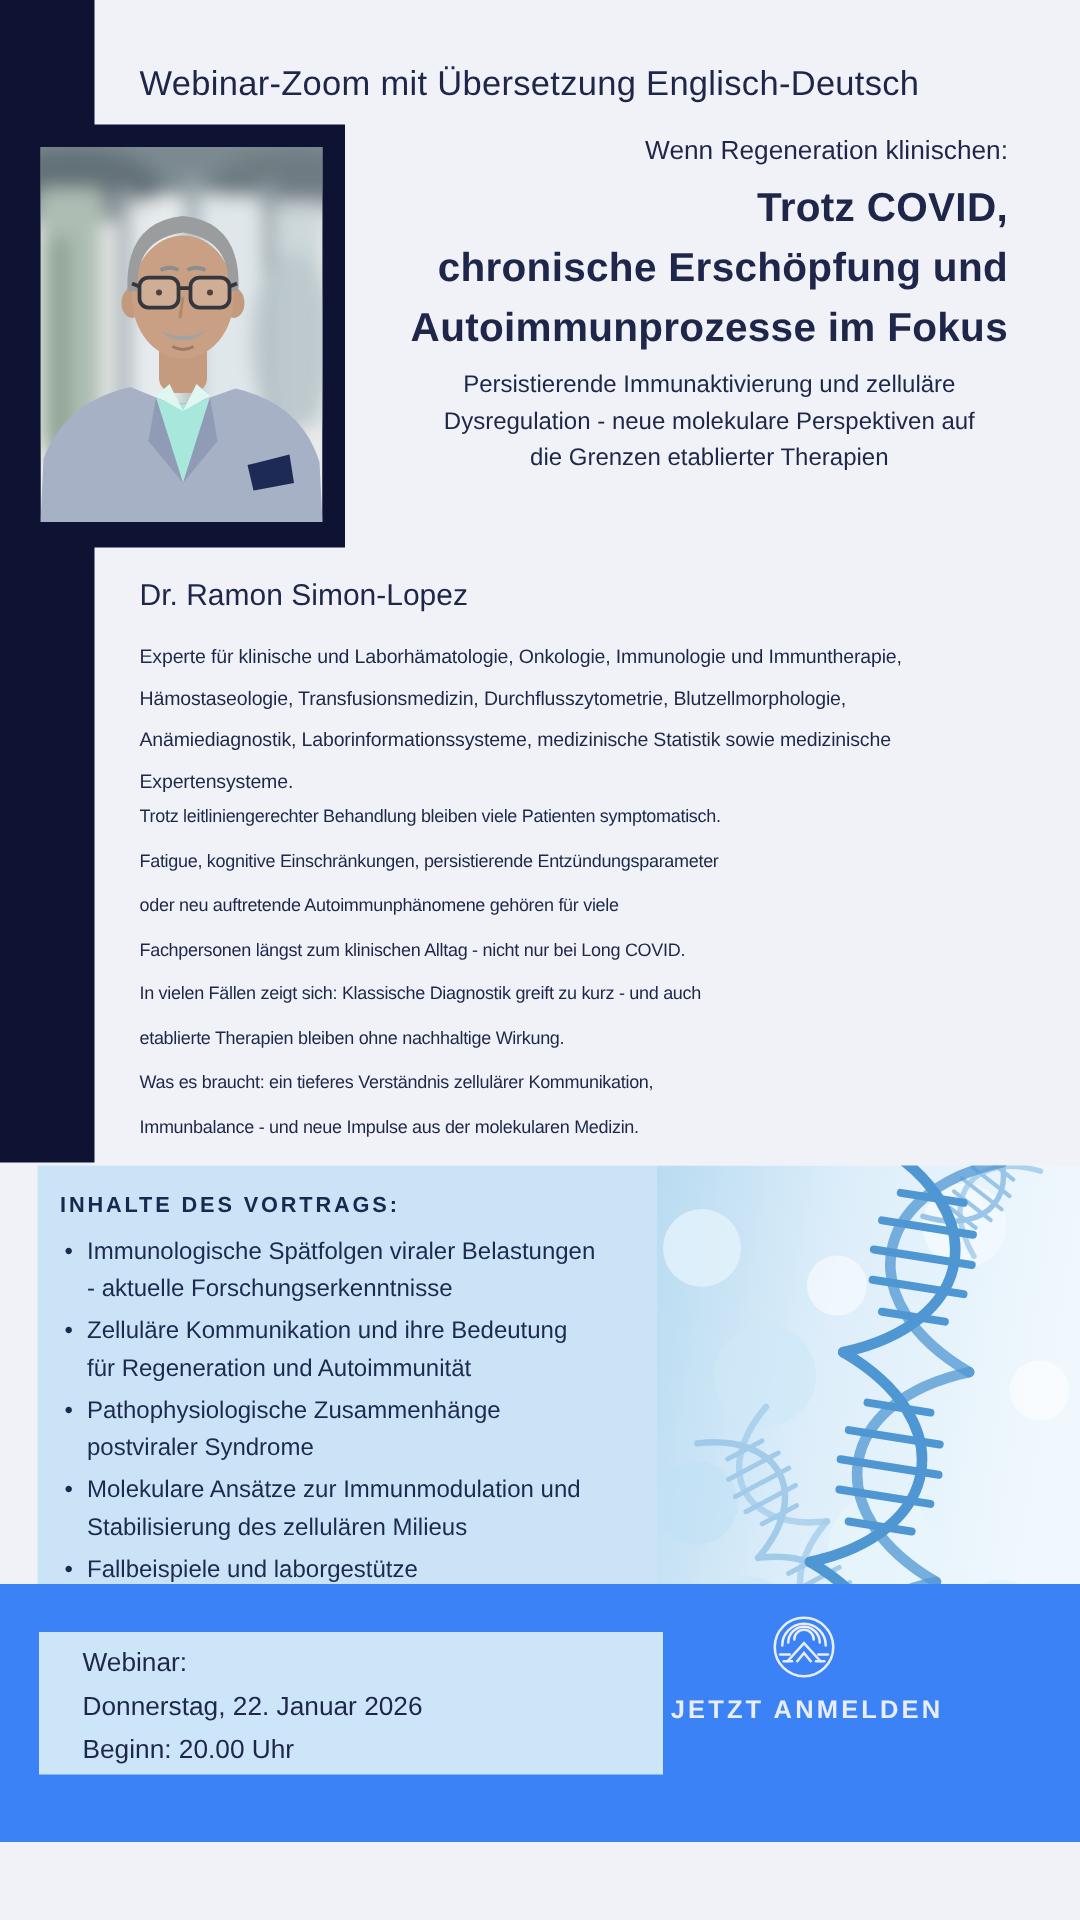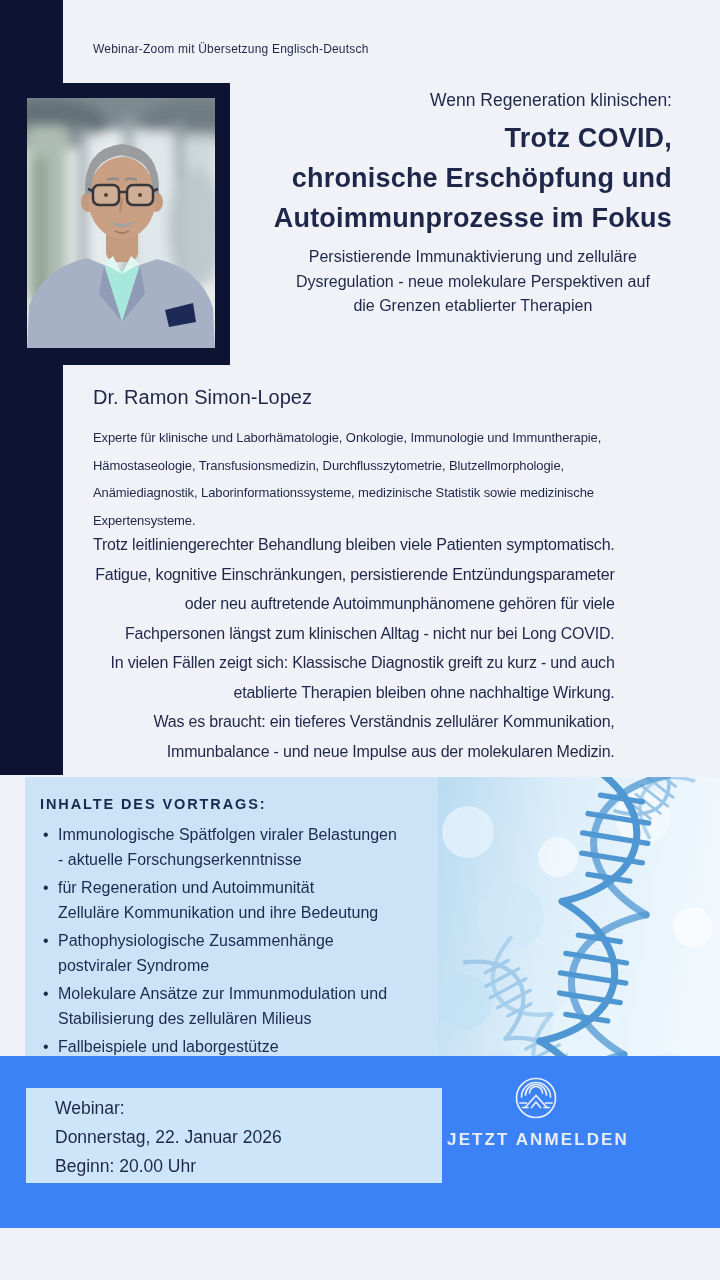--- a/index.html
+++ b/index.html
@@ -4,30 +4,30 @@
 <style>
   html,body{margin:0;padding:0;background:#555;}
   .flyer{
     position:relative;width:720px;height:1280px;overflow:hidden;
     background:#f1f2f8;font-family:"Liberation Sans",sans-serif;
     color:#1e2749;margin:0 auto;
   }
   .accent-bar{position:absolute;left:0;top:0;width:63px;height:775px;background:#0e1334;}
   .photo-panel{position:absolute;left:0;top:83px;width:230px;height:282px;background:#0e1334;}
   .photo{position:absolute;left:27px;top:98px;width:188px;height:250px;}
-  .header-note{position:absolute;left:93px;top:42px;font-size:12px;letter-spacing:.2px;white-space:nowrap;}
+  .header-note{position:absolute;left:93px;top:42px;font-size:23px;letter-spacing:.2px;white-space:nowrap;}
   .hero{position:absolute;top:90px;right:48px;text-align:right;}
   .hero .kicker{font-size:17.5px;margin-bottom:7px;}
   .hero .title-line{font-size:27px;font-weight:700;line-height:40px;letter-spacing:.2px;}
   .hero .subtitle{margin-top:7px;}
   .hero .subtitle-line{font-size:16px;line-height:24.5px;text-align:center;}
   .speaker-name{position:absolute;left:93px;top:386px;font-size:20px;}
   .speaker-bio{position:absolute;left:93px;top:424px;font-size:13px;line-height:27.5px;letter-spacing:-.1px;}
   .speaker-bio div{white-space:nowrap;}
-  .intro{position:absolute;left:93px;top:530px;font-size:16px;line-height:29.5px;letter-spacing:-.2px;text-align:right;}
+  .intro{position:absolute;left:93px;top:530px;font-size:12px;line-height:29.5px;letter-spacing:-.2px;}
   .intro div{white-space:nowrap;}
   .contents-panel{position:absolute;left:25px;top:777px;width:413px;height:326px;background:#cbe3f7;}
   .contents-heading{margin:19px 0 0 15px;font-size:14.5px;font-weight:700;letter-spacing:1.9px;color:#16294e;}
   .bullets{margin:10px 0 0 22px;padding:0;list-style:none;}
   .bullets li{position:relative;padding-left:11px;margin-bottom:3px;font-size:16px;line-height:25px;color:#1c2a50;}
   .bullets li .dot{position:absolute;left:-4px;top:0;font-size:16px;}
   .bullets li div{white-space:nowrap;}
   .dna{position:absolute;left:438px;top:777px;width:282px;height:333px;}
   .footer{position:absolute;left:0;top:1056px;width:720px;height:172px;background:#3b82f6;}
   .webinar-box{position:absolute;left:26px;top:32px;width:416px;height:95px;background:#cde5f9;color:#1e2749;}
@@ -134,22 +134,22 @@
   <div class="contents-panel">
     <div class="contents-heading">INHALTE DES VORTRAGS:</div>
     <ul class="bullets">
       <li>
         <span class="dot">•</span>
         <div>Immunologische Spätfolgen viraler Belastungen</div>
         <div>- aktuelle Forschungserkenntnisse</div>
       </li>
       <li>
         <span class="dot">•</span>
+        <div>Zelluläre Kommunikation und ihre Bedeutung</div>
         <div>für Regeneration und Autoimmunität</div>
-        <div>Zelluläre Kommunikation und ihre Bedeutung</div>
       </li>
       <li>
         <span class="dot">•</span>
         <div>Pathophysiologische Zusammenhänge</div>
         <div>postviraler Syndrome</div>
       </li>
       <li>
         <span class="dot">•</span>
         <div>Molekulare Ansätze zur Immunmodulation und</div>
         <div>Stabilisierung des zellulären Milieus</div>

